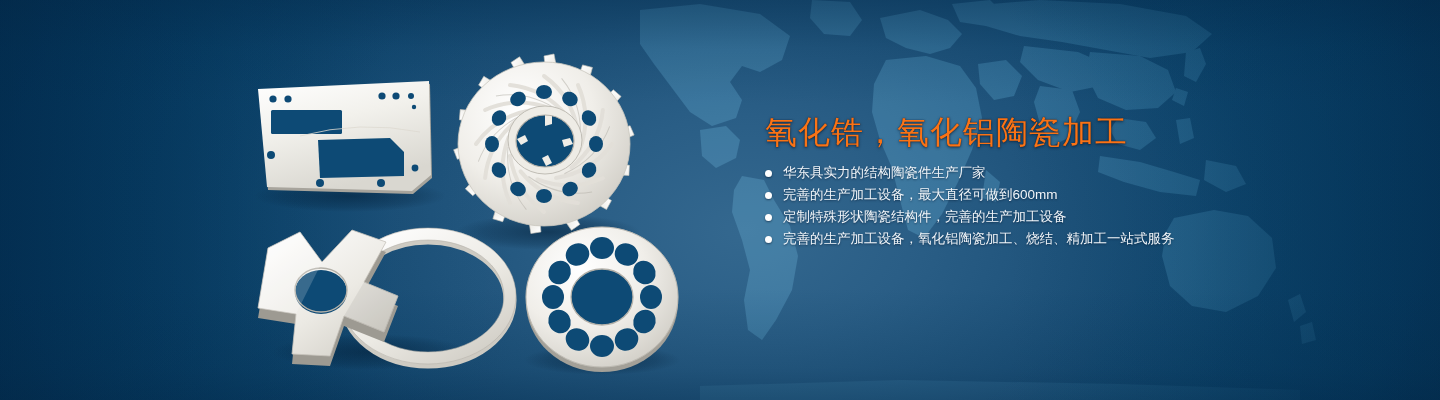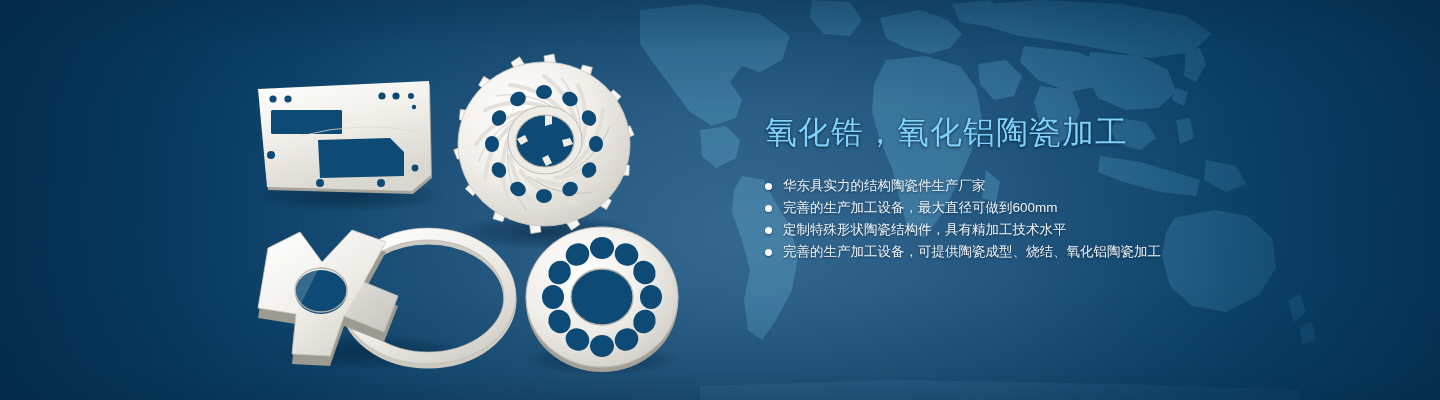--- a/index.html
+++ b/index.html
@@ -70,27 +70,27 @@
   .text-col {
     position:absolute;
     left:765px;
     top:112px;
     width:600px;
   }
   .headline {
     font-size:32px;
     line-height:40px;
     letter-spacing:1px;
-    color:#7dd3fc;
+    color:#f97316;
     font-weight:400;
     text-shadow:0 1px 3px rgba(0,18,40,0.65), 0 0 1px rgba(0,20,45,0.9);
     white-space:nowrap;
   }
   .bullets {
-    margin-top:23px;
+    margin-top:10px;
     list-style:none;
     text-align:right;
   }
   .bullet-row {
     display:flex;
     align-items:center;
     height:22px;
     margin-bottom:0px;
   }
   .bullet-dot {
@@ -361,22 +361,22 @@
       <li class="bullet-row">
         <span class="bullet-dot"></span>
         <span class="bullet-text">华东具实力的结构陶瓷件生产厂家</span>
       </li>
       <li class="bullet-row">
         <span class="bullet-dot"></span>
         <span class="bullet-text">完善的生产加工设备，最大直径可做到600mm</span>
       </li>
       <li class="bullet-row">
         <span class="bullet-dot"></span>
-        <span class="bullet-text">定制特殊形状陶瓷结构件，具有精加工技术水平</span>
+        <span class="bullet-text">定制特殊形状陶瓷结构件，完善的生产加工设备</span>
       </li>
       <li class="bullet-row">
         <span class="bullet-dot"></span>
-        <span class="bullet-text">完善的生产加工设备，可提供陶瓷成型、烧结、氧化铝陶瓷加工</span>
+        <span class="bullet-text">完善的生产加工设备，氧化铝陶瓷加工、烧结、精加工一站式服务</span>
       </li>
     </ul>
   </div>
 
 </div>
 
 </body></html>

